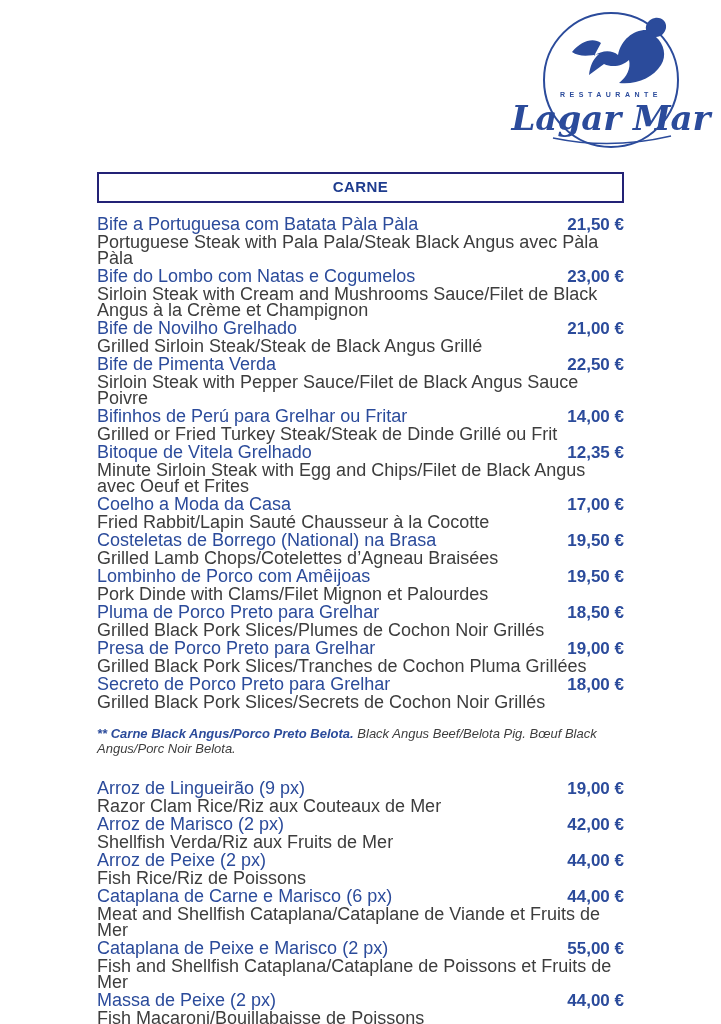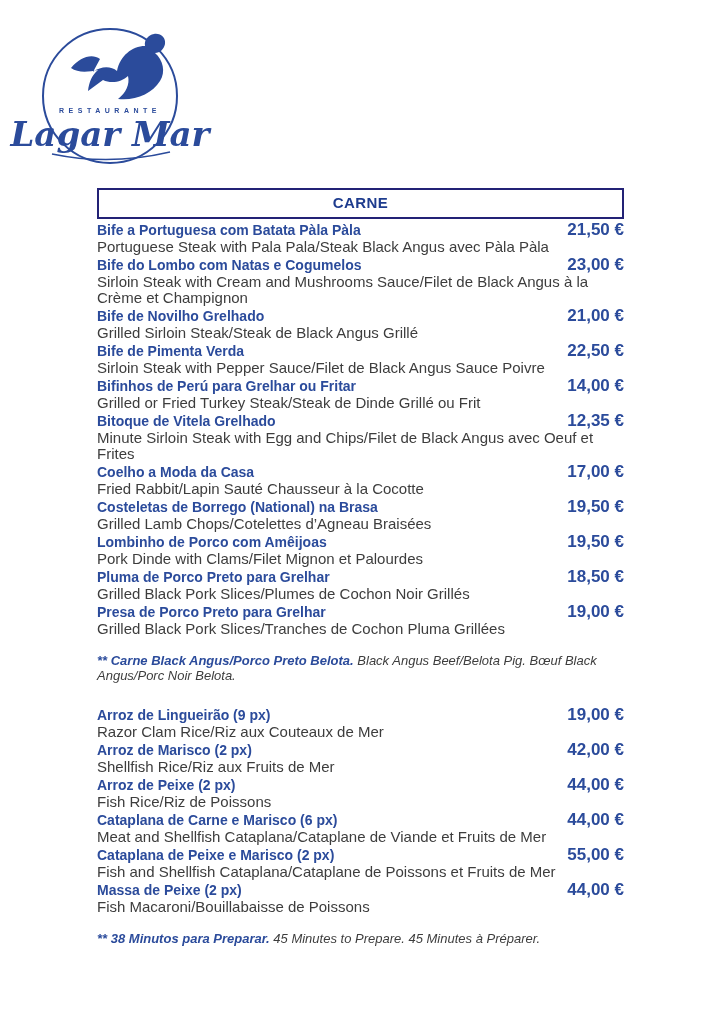--- a/index.html
+++ b/index.html
@@ -2,39 +2,39 @@
 <html><head>
 <meta charset="utf-8">
 <style>
   html,body{margin:0;padding:0;}
   body{
     width:721px;height:1024px;background:#ffffff;
     font-family:"Liberation Sans",sans-serif;
     -webkit-font-smoothing:antialiased;
   }
   .page{width:721px;height:1024px;overflow:hidden;}
-  .logo-wrap{display:flex;justify-content:flex-start;padding-top:16px;}
+  .logo-wrap{display:flex;justify-content:flex-end;padding-top:0;}
   .content{width:527px;margin:14px auto 0 auto;}
   .section{margin-bottom:0;}
   .section-header{
     border:2px solid #232276;
     text-align:center;
     padding:4px 0 5px 0;
-    margin-bottom:3px;
+    margin-bottom:13px;
     background:#ffffff;
   }
   .section-title{
     color:#1e3c8e;font-weight:bold;font-size:15px;letter-spacing:.4px;
   }
   .menu-item-list{}
   .menu-item{margin-bottom:2px;}
   .item-head{display:flex;justify-content:space-between;align-items:baseline;line-height:16px;}
-  .item-name{color:#2b4b9b;font-weight:bold;font-size:14px;}
+  .item-name{color:#2b4b9b;font-weight:normal;font-size:18px;}
   .item-price{color:#2b4b9b;font-weight:bold;font-size:17px;white-space:nowrap;margin-left:12px;}
-  .item-desc{color:#3d3d3d;font-size:15px;line-height:16px;margin-top:1px;}
+  .item-desc{color:#3d3d3d;font-size:18px;line-height:16px;margin-top:1px;}
   .footnote{
     margin-top:16px;margin-bottom:24px;
     font-size:13px;font-style:italic;line-height:15px;
   }
   .footnote-lead{color:#2b4b9b;font-weight:bold;}
   .footnote-rest{color:#3d3d3d;}
   .logo-svg{display:block;}
 </style>
 </head>
 <body>
@@ -148,20 +148,27 @@
     </div>
 
     <div class="menu-item">
       <div class="item-head">
         <span class="item-name">Presa de Porco Preto para Grelhar</span>
         <span class="item-price">19,00 €</span>
       </div>
       <div class="item-desc">Grilled Black Pork Slices/Tranches de Cochon Pluma Grillées</div>
     </div>
 
+    <div class="menu-item">
+      <div class="item-head">
+        <span class="item-name">Secreto de Porco Preto para Grelhar</span>
+        <span class="item-price">18,00 €</span>
+      </div>
+      <div class="item-desc">Grilled Black Pork Slices/Secrets de Cochon Noir Grillés</div>
+    </div>
   </div>
       <div class="footnote">
         <span class="footnote-lead">** Carne Black Angus/Porco Preto Belota.</span>
         <span class="footnote-rest">Black Angus Beef/Belota Pig. Bœuf Black Angus/Porc Noir Belota.</span>
       </div>
     </div>
 
     <div class="section">
       <div class="menu-item-list">
     <div class="menu-item">
@@ -170,21 +177,21 @@
         <span class="item-price">19,00 €</span>
       </div>
       <div class="item-desc">Razor Clam Rice/Riz aux Couteaux de Mer</div>
     </div>
 
     <div class="menu-item">
       <div class="item-head">
         <span class="item-name">Arroz de Marisco (2 px)</span>
         <span class="item-price">42,00 €</span>
       </div>
-      <div class="item-desc">Shellfish Rice/Riz aux Fruits de Mer</div>
+      <div class="item-desc">Shellfish Verda/Riz aux Fruits de Mer</div>
     </div>
 
     <div class="menu-item">
       <div class="item-head">
         <span class="item-name">Arroz de Peixe (2 px)</span>
         <span class="item-price">44,00 €</span>
       </div>
       <div class="item-desc">Fish Rice/Riz de Poissons</div>
     </div>
 

